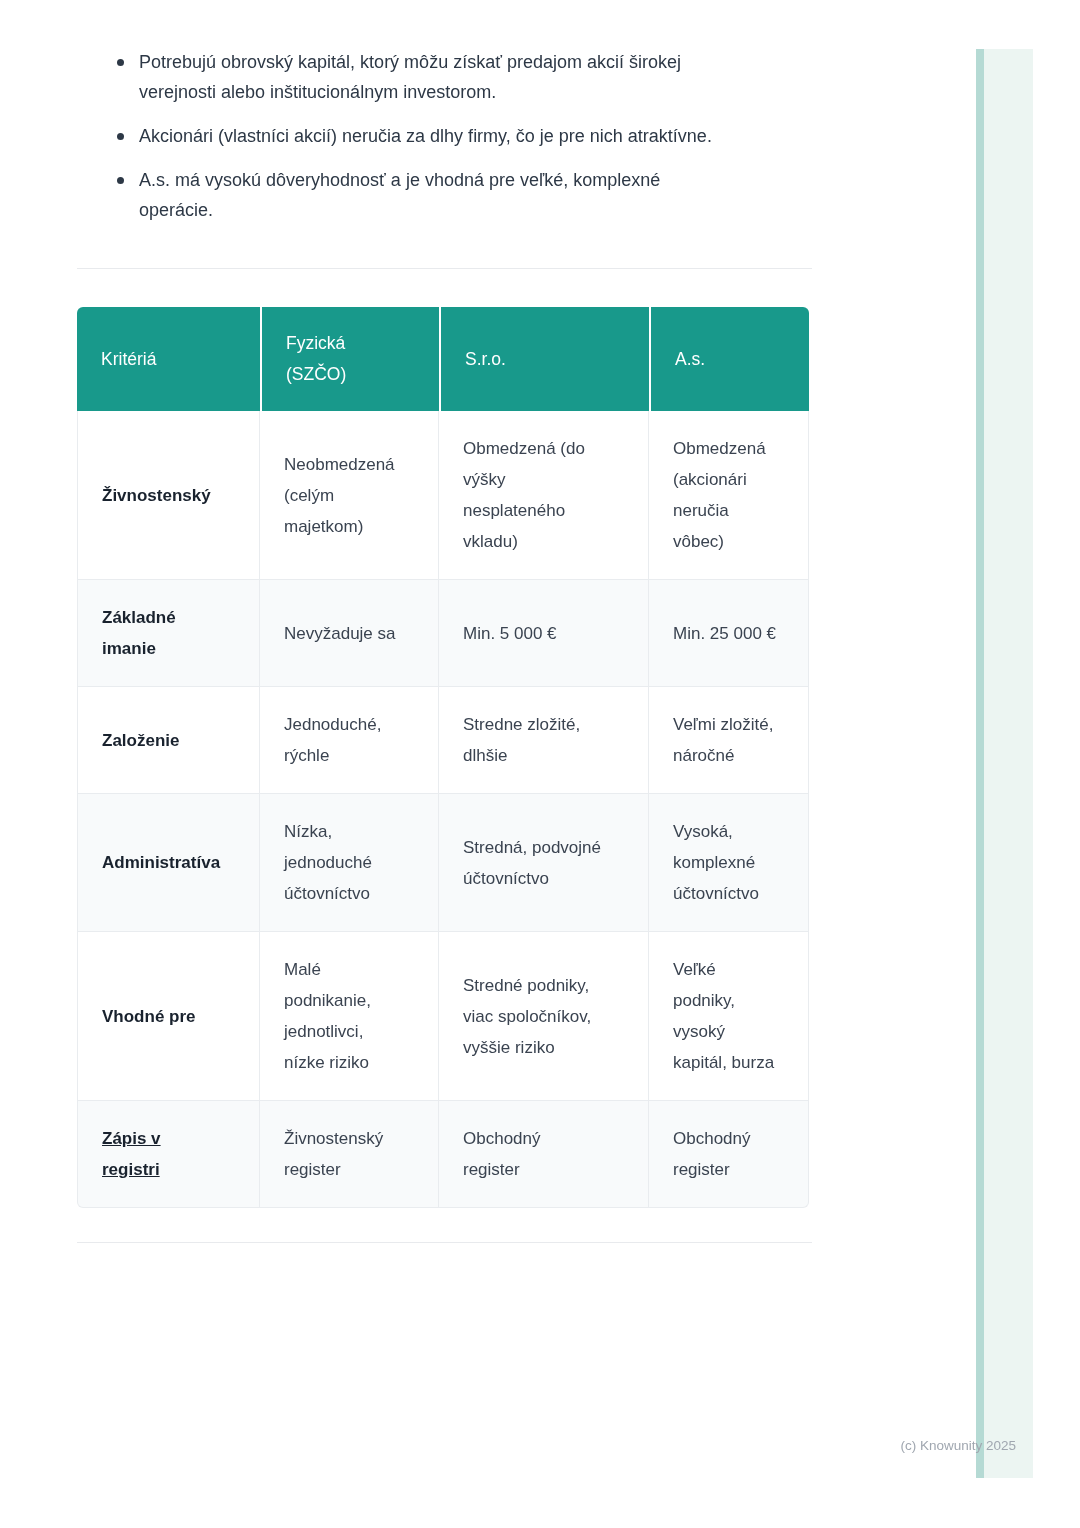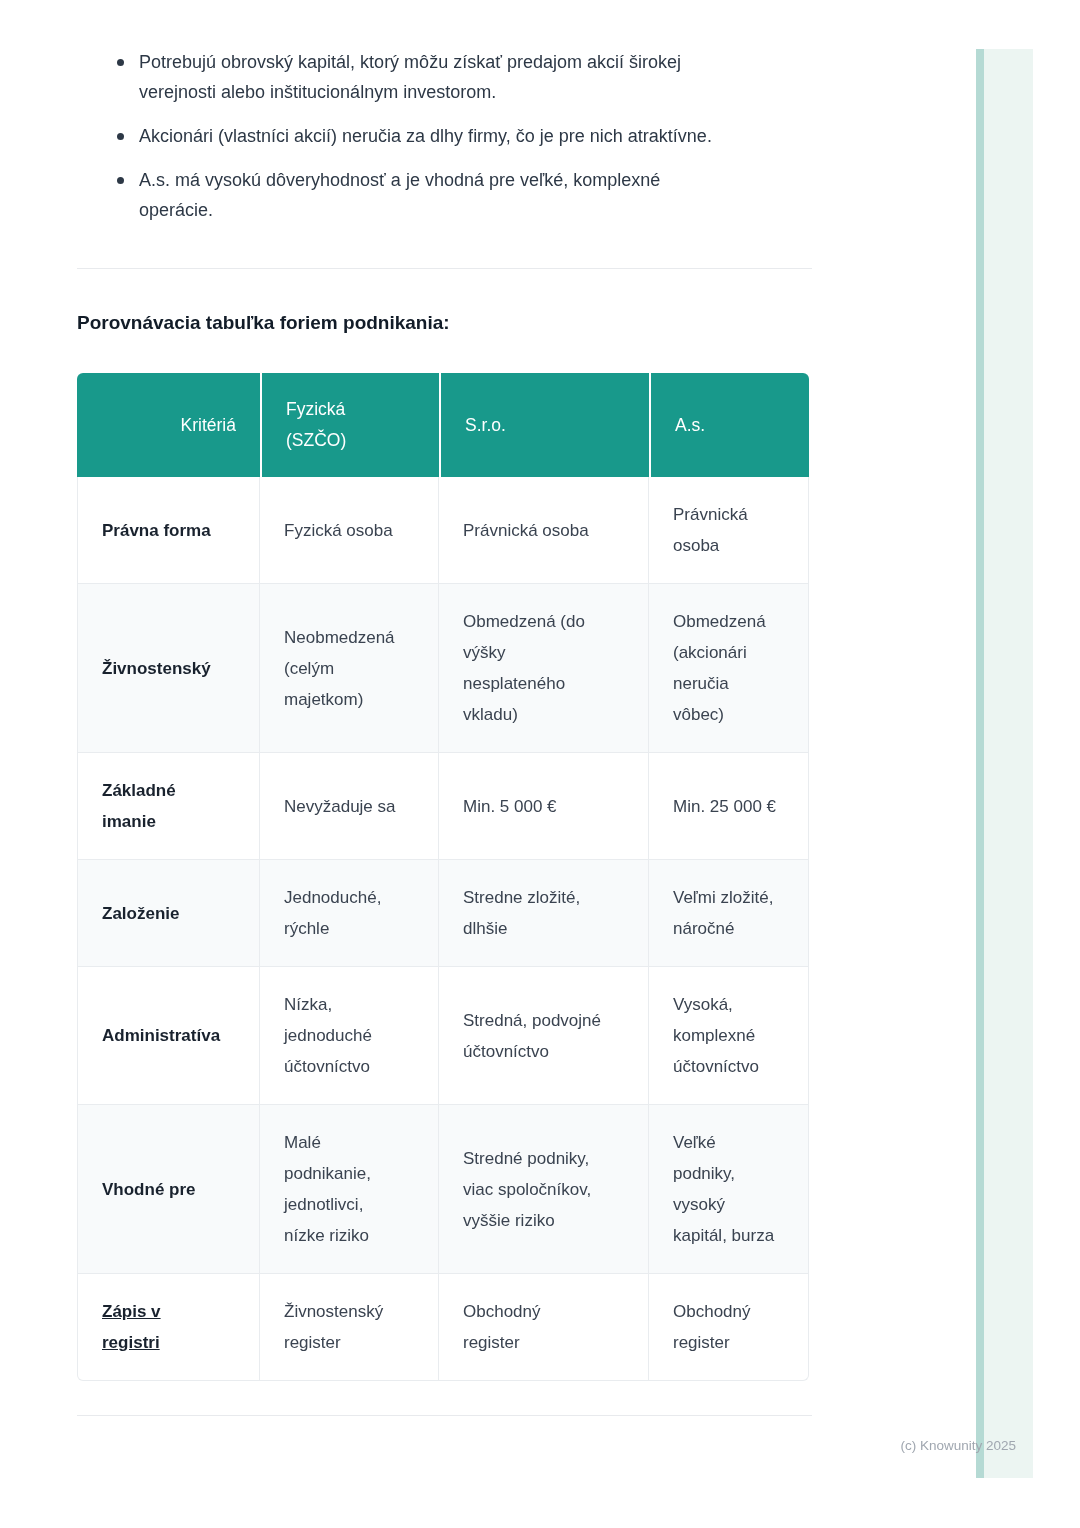--- a/index.html
+++ b/index.html
@@ -74,21 +74,21 @@
     background: #18998b;
     color: #ffffff;
     font-weight: 500;
     font-size: 17.5px;
     line-height: 31px;
     text-align: left;
     vertical-align: middle;
     padding: 21px 24px;
   }
   table.cmp thead th + th { border-left: 2px solid #ffffff; }
-  table.cmp thead th:first-child { border-top-left-radius: 6px; text-align: right; }
+  table.cmp thead th:first-child { border-top-left-radius: 6px; }
   table.cmp thead th:last-child  { border-top-right-radius: 6px; }
 
   table.cmp tbody td {
     background: #ffffff;
     font-size: 17px;
     line-height: 31px;
     color: #3a4350;
     vertical-align: middle;
     padding: 22px 24px;
     border-right: 1px solid #e9ecef;
@@ -137,46 +137,38 @@
   <ul class="bullets">
     <li class="ml">Potrebujú obrovský kapitál, ktorý môžu získať predajom akcií širokej
 verejnosti alebo inštitucionálnym investorom.</li>
     <li class="ml">Akcionári (vlastníci akcií) neručia za dlhy firmy, čo je pre nich atraktívne.</li>
     <li class="ml">A.s. má vysokú dôveryhodnosť a je vhodná pre veľké, komplexné
 operácie.</li>
   </ul>
 
   <div class="divider"></div>
 
-  <h3 class="section-title">Porovnávacia tabuľka foriem podnikania:</h3>
 
   <table class="cmp">
     <colgroup>
       <col class="c1">
         <col class="c2">
         <col class="c3">
         <col class="c4">
     </colgroup>
     <thead>
       <tr>
         <th class="ml">Kritériá</th>
         <th class="ml">Fyzická
 (SZČO)</th>
         <th class="ml">S.r.o.</th>
         <th class="ml">A.s.</th>
       </tr>
     </thead>
     <tbody>
-      <tr>
-        <td class="rowlabel ml">Právna forma</td>
-        <td class="ml">Fyzická osoba</td>
-        <td class="ml">Právnická osoba</td>
-        <td class="ml">Právnická
-osoba</td>
-      </tr>
       <tr>
         <td class="rowlabel ml">Živnostenský</td>
         <td class="ml">Neobmedzená
 (celým
 majetkom)</td>
         <td class="ml">Obmedzená (do
 výšky
 nesplateného
 vkladu)</td>
         <td class="ml">Obmedzená

